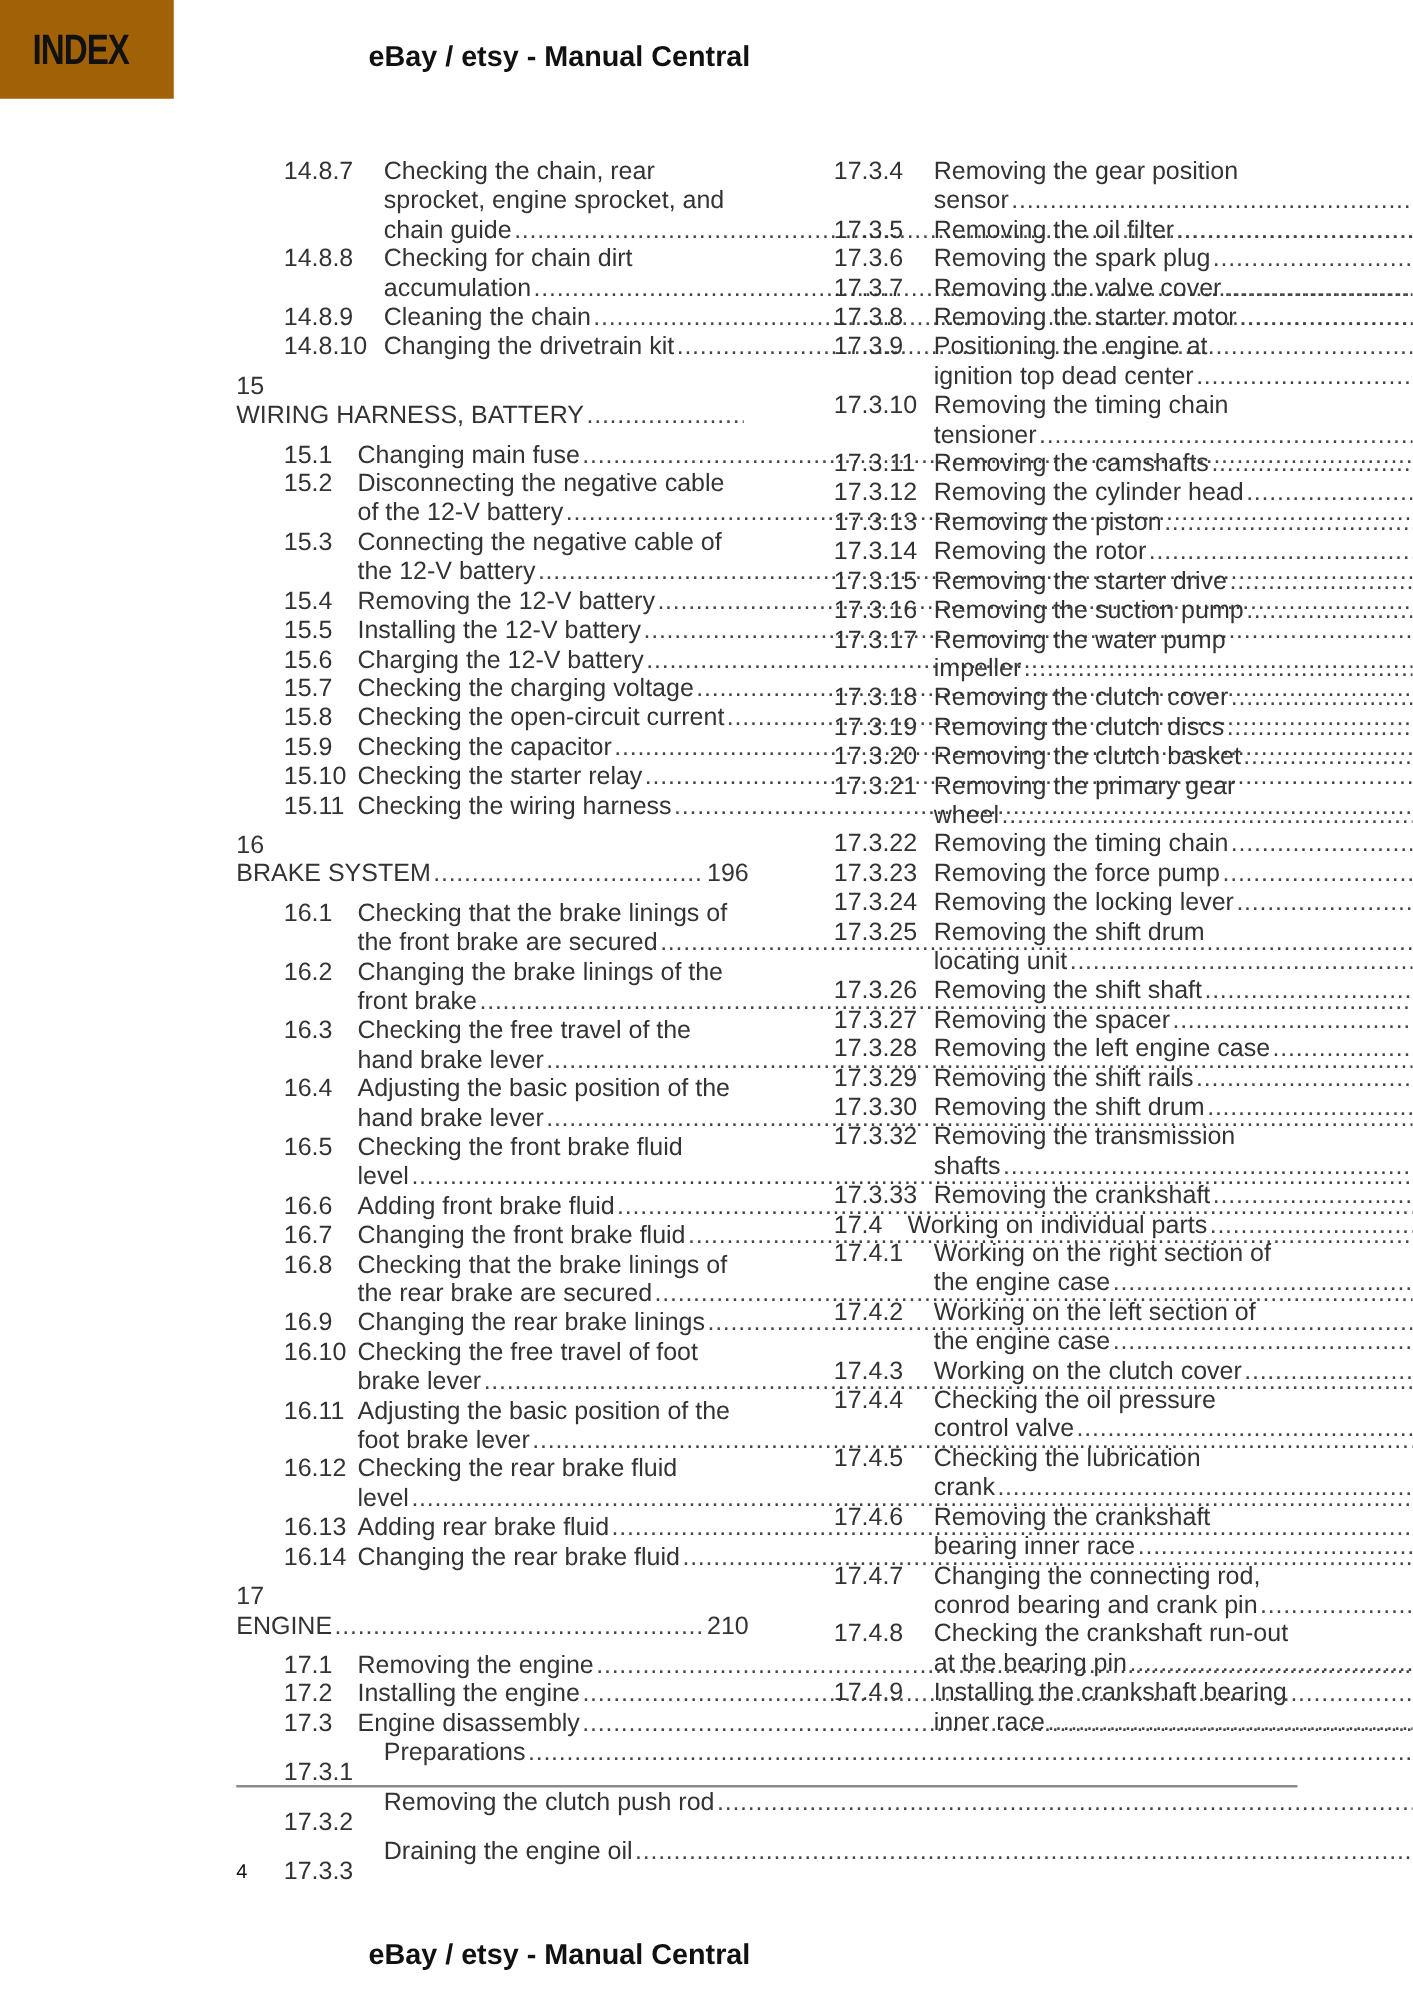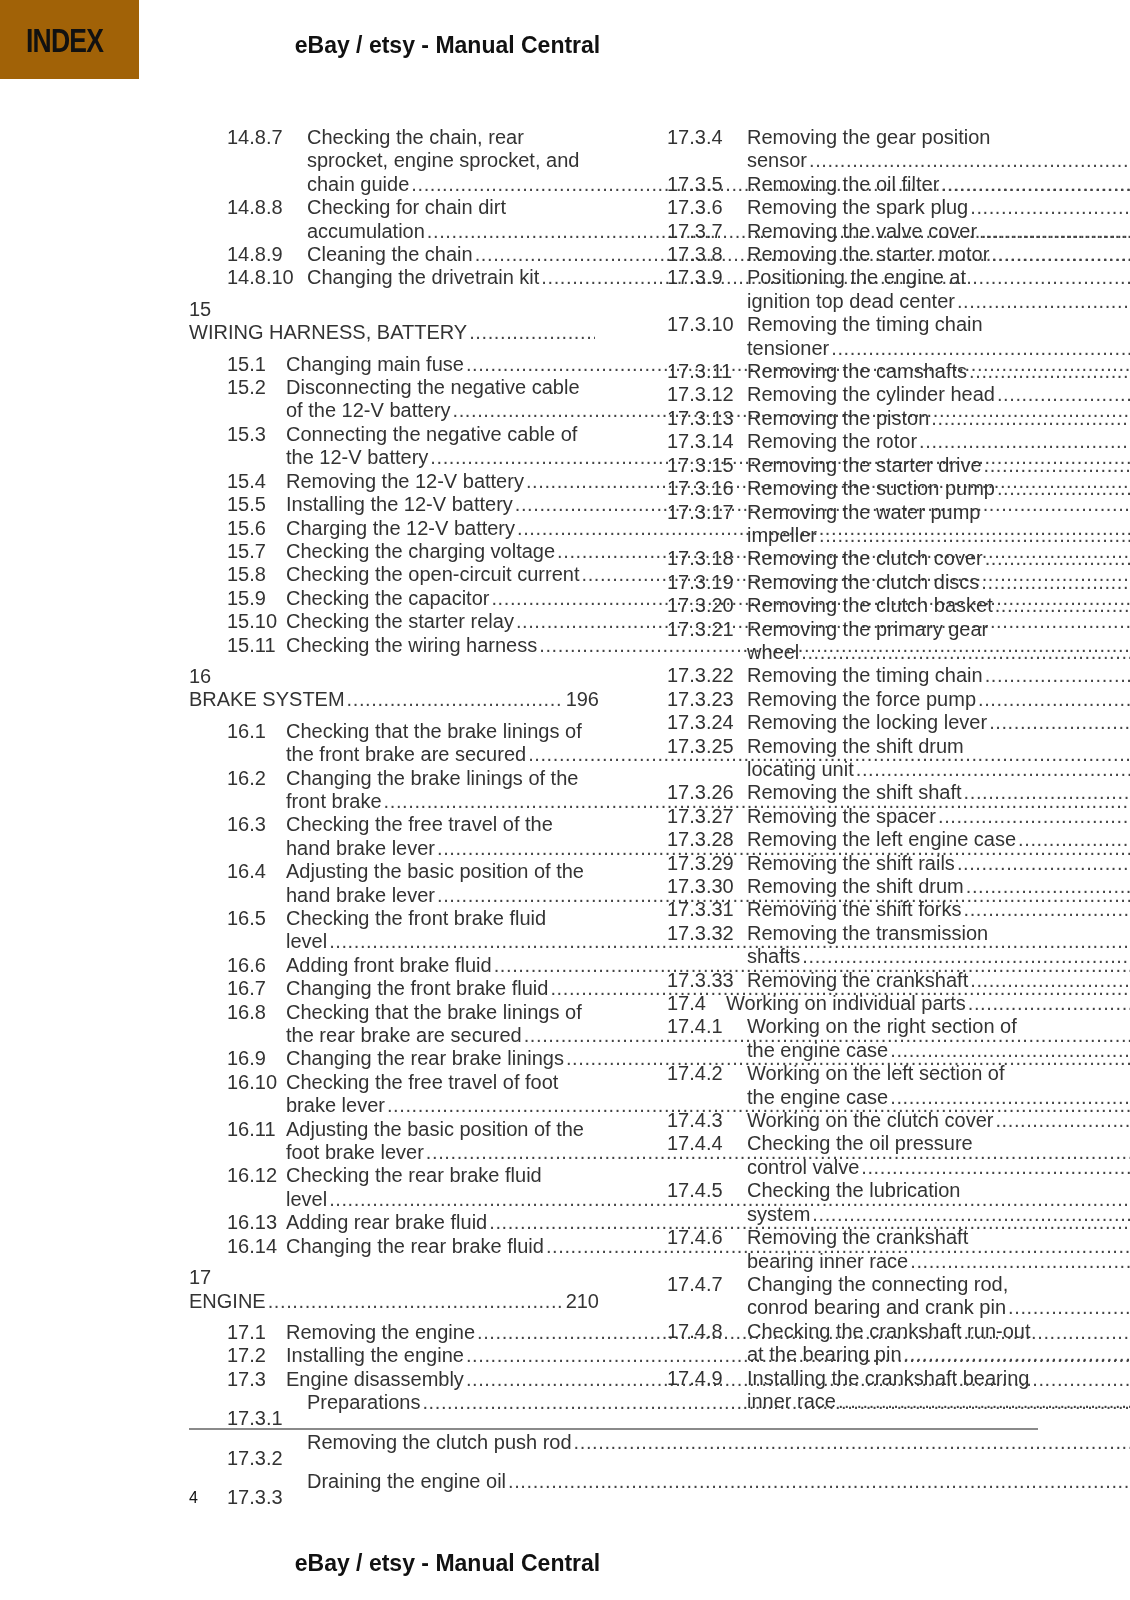--- a/index.html
+++ b/index.html
@@ -707,29 +707,20 @@
     <div class="entry lvl3">
       <span class="num">17.3.30</span>
       <div class="ttl">
         <div class="line">
           <span class="t">Removing the shift drum</span>
           <span class="dots"></span>
         </div>
       </div>
     </div>
     <div class="entry lvl3">
-      <span class="num">17.3.31</span>
-      <div class="ttl">
-        <div class="line">
-          <span class="t">Removing the shift forks</span>
-          <span class="dots"></span>
-        </div>
-      </div>
-    </div>
-    <div class="entry lvl3">
       <span class="num">17.3.32</span>
       <div class="ttl">
         <div class="line">
           <span class="t">Removing the transmission</span>
         </div>
         <div class="line">
           <span class="t">shafts</span>
           <span class="dots"></span>
         </div>
       </div>
@@ -797,21 +788,21 @@
         </div>
       </div>
     </div>
     <div class="entry lvl3">
       <span class="num">17.4.5</span>
       <div class="ttl">
         <div class="line">
           <span class="t">Checking the lubrication</span>
         </div>
         <div class="line">
-          <span class="t">system</span>
+          <span class="t">crank</span>
           <span class="dots"></span>
         </div>
       </div>
     </div>
     <div class="entry lvl3">
       <span class="num">17.4.6</span>
       <div class="ttl">
         <div class="line">
           <span class="t">Removing the crankshaft</span>
         </div>

